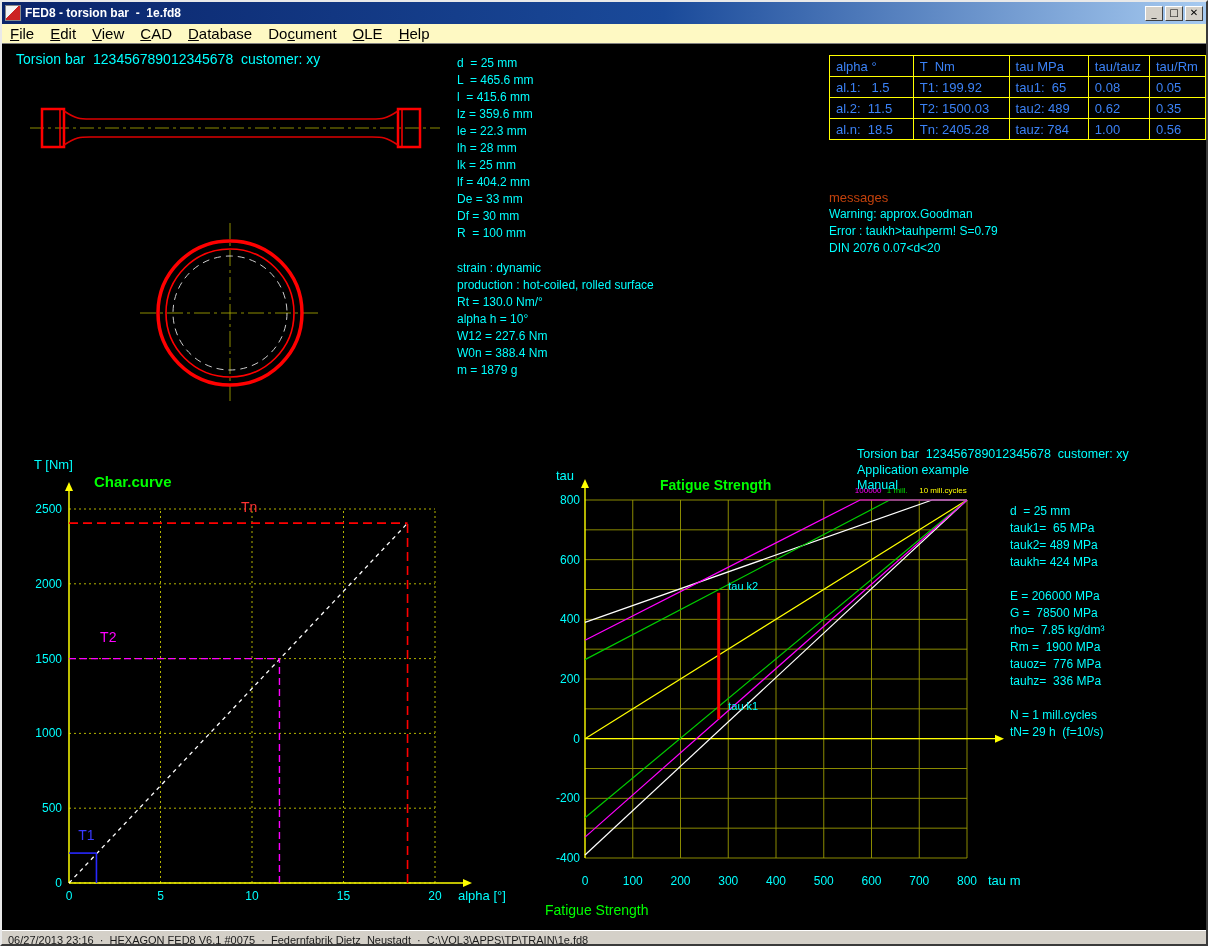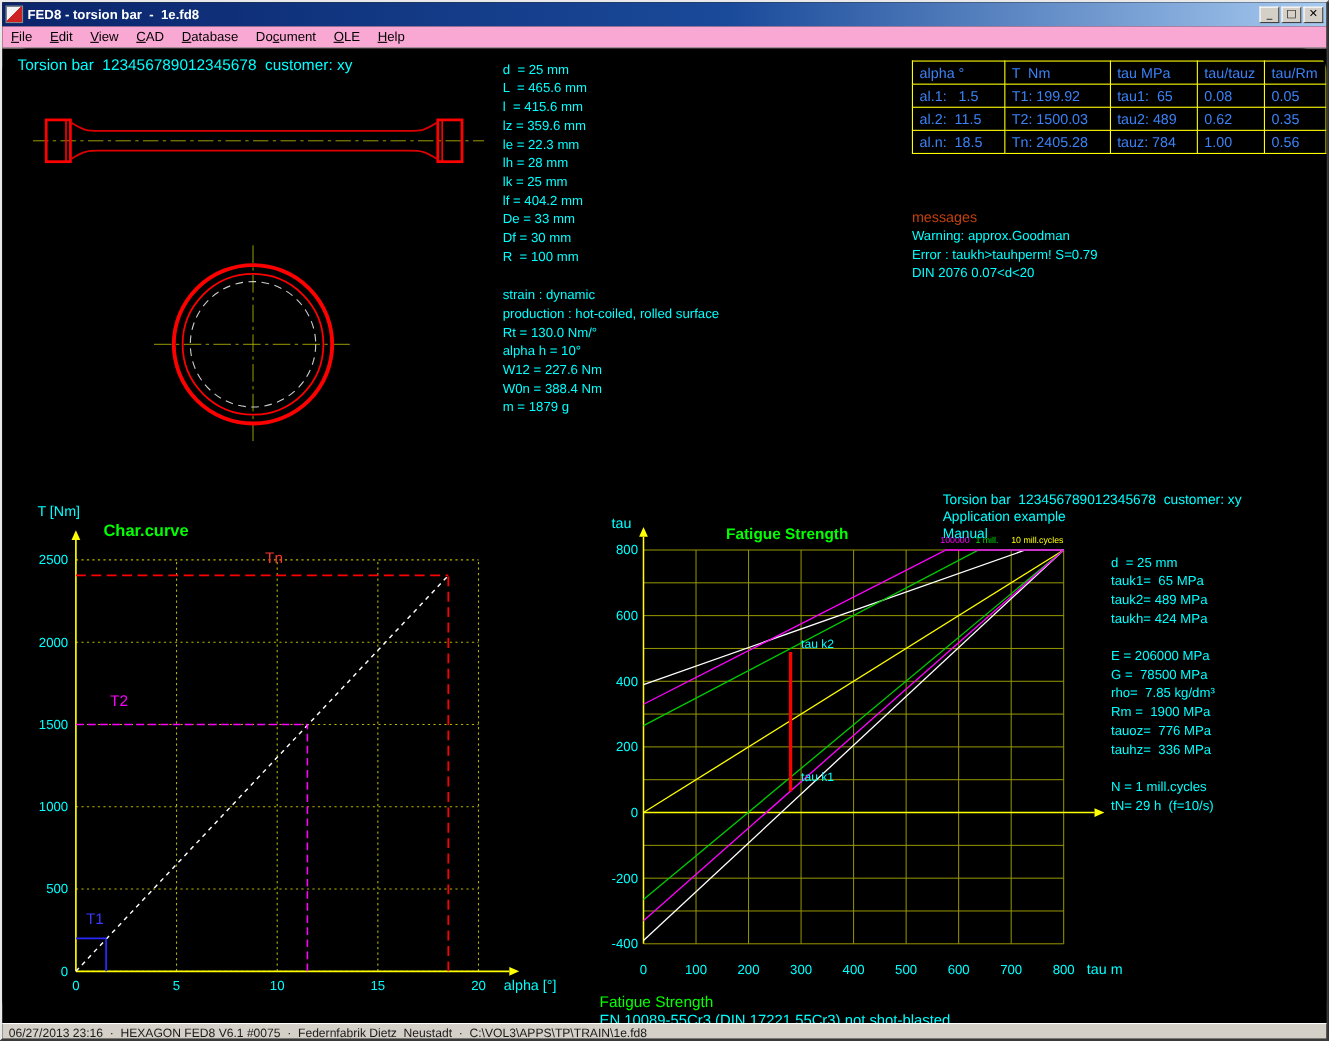--- a/index.html
+++ b/index.html
@@ -9,25 +9,25 @@
   .titlebar{height:20px;background:linear-gradient(90deg,#0a246a 0%,#1a4a9a 55%,#a6caf0 100%);
     display:flex;align-items:center;padding:1px 3px;color:#fff;font-weight:bold;font-size:12px;}
   .app-icon{width:14px;height:14px;margin-right:4px;flex:0 0 auto;
     background:linear-gradient(135deg,#f4f4f4 0%,#f4f4f4 45%,#cc2222 45%,#cc2222 100%);
     border:1px solid #888;}
   .title-text{white-space:pre;flex:1 1 auto;}
   .win-buttons{display:flex;gap:2px;}
   .wbtn{width:18px;height:15px;background:#d4d0c8;border:1px solid;border-color:#fff #404040 #404040 #fff;
     font-size:10px;line-height:12px;text-align:center;color:#000;padding:0;cursor:default;
     font-family:"DejaVu Sans",sans-serif;}
-  .menubar{height:19px;background:#f9a8d4;display:flex;
-    font-size:12px;color:#000;border-bottom:1px solid #808080;}
+  .menubar{height:19px;background:#fef9c3;display:flex;align-items:center;
+    font-size:15px;color:#000;border-bottom:1px solid #808080;}
   .menu-item{padding:2px 8px;white-space:pre;}
   .menu-item .u{text-decoration:underline;}
-  .client{position:relative;height:886px;background:#000;overflow:hidden;border-radius:22px;}
+  .client{position:relative;height:886px;background:#000;overflow:hidden;}
   .abs{position:absolute;}
   .cyan{color:#00ffff;}
   .tline{white-space:pre;height:17px;font-size:12px;}
   .tline-sm{white-space:pre;height:15.5px;font-size:12.5px;}
   .header-title{left:14px;top:7px;font-size:14px;white-space:pre;}
   .bar-drawing{left:28px;top:58px;}
   .section-drawing{left:138px;top:179px;}
   .params1{left:455px;top:12px;}
   .params2{left:455px;top:217px;}
   .results{position:absolute;left:827px;top:11px;border-collapse:collapse;color:#3b82f6;font-size:13px;}
@@ -282,21 +282,20 @@
         <div class="tline">Rm =  1900 MPa</div>
         <div class="tline">tauoz=  776 MPa</div>
         <div class="tline">tauhz=  336 MPa</div>
         <div class="tline"></div>
         <div class="tline">N = 1 mill.cycles</div>
         <div class="tline">tN= 29 h  (f=10/s)</div>
       </div>
 
     <div class="abs bottom-caption">
       <div class="caption-title">Fatigue Strength</div>
-      <div class="cyan caption-sub">EN 10089-55Cr3 (DIN 17221 55Cr3) not shot-blasted</div>
     </div>
 
   </div>
 
   <div class="statusbar">
     <span>06/27/2013 23:16  ·  HEXAGON FED8 V6.1 #0075  ·  Federnfabrik Dietz  Neustadt  ·  C:\VOL3\APPS\TP\TRAIN\1e.fd8</span>
   </div>
 
 </div>
 

